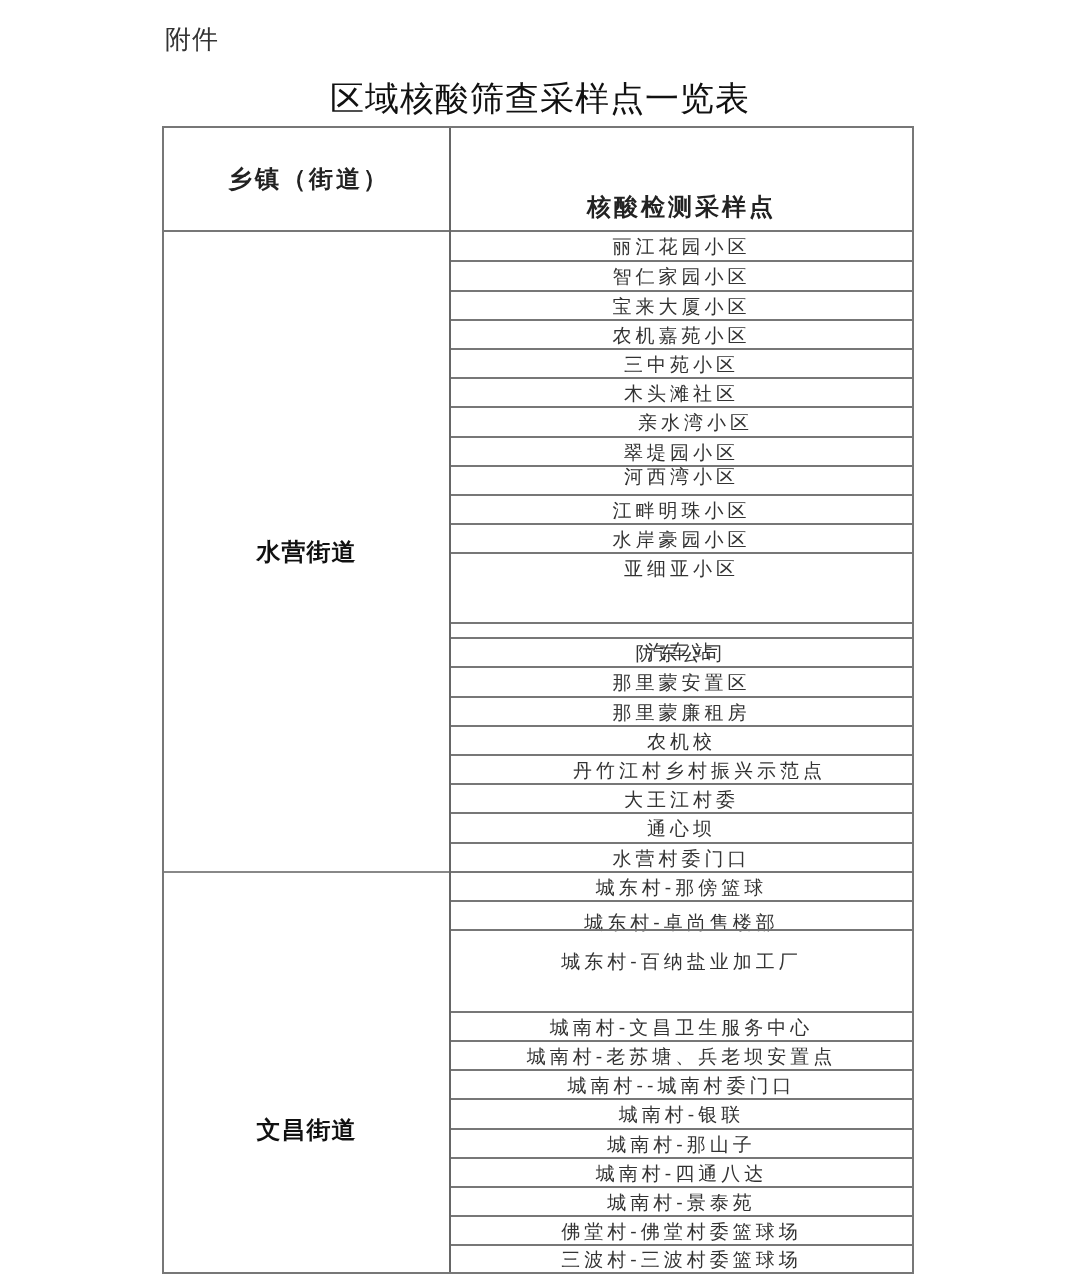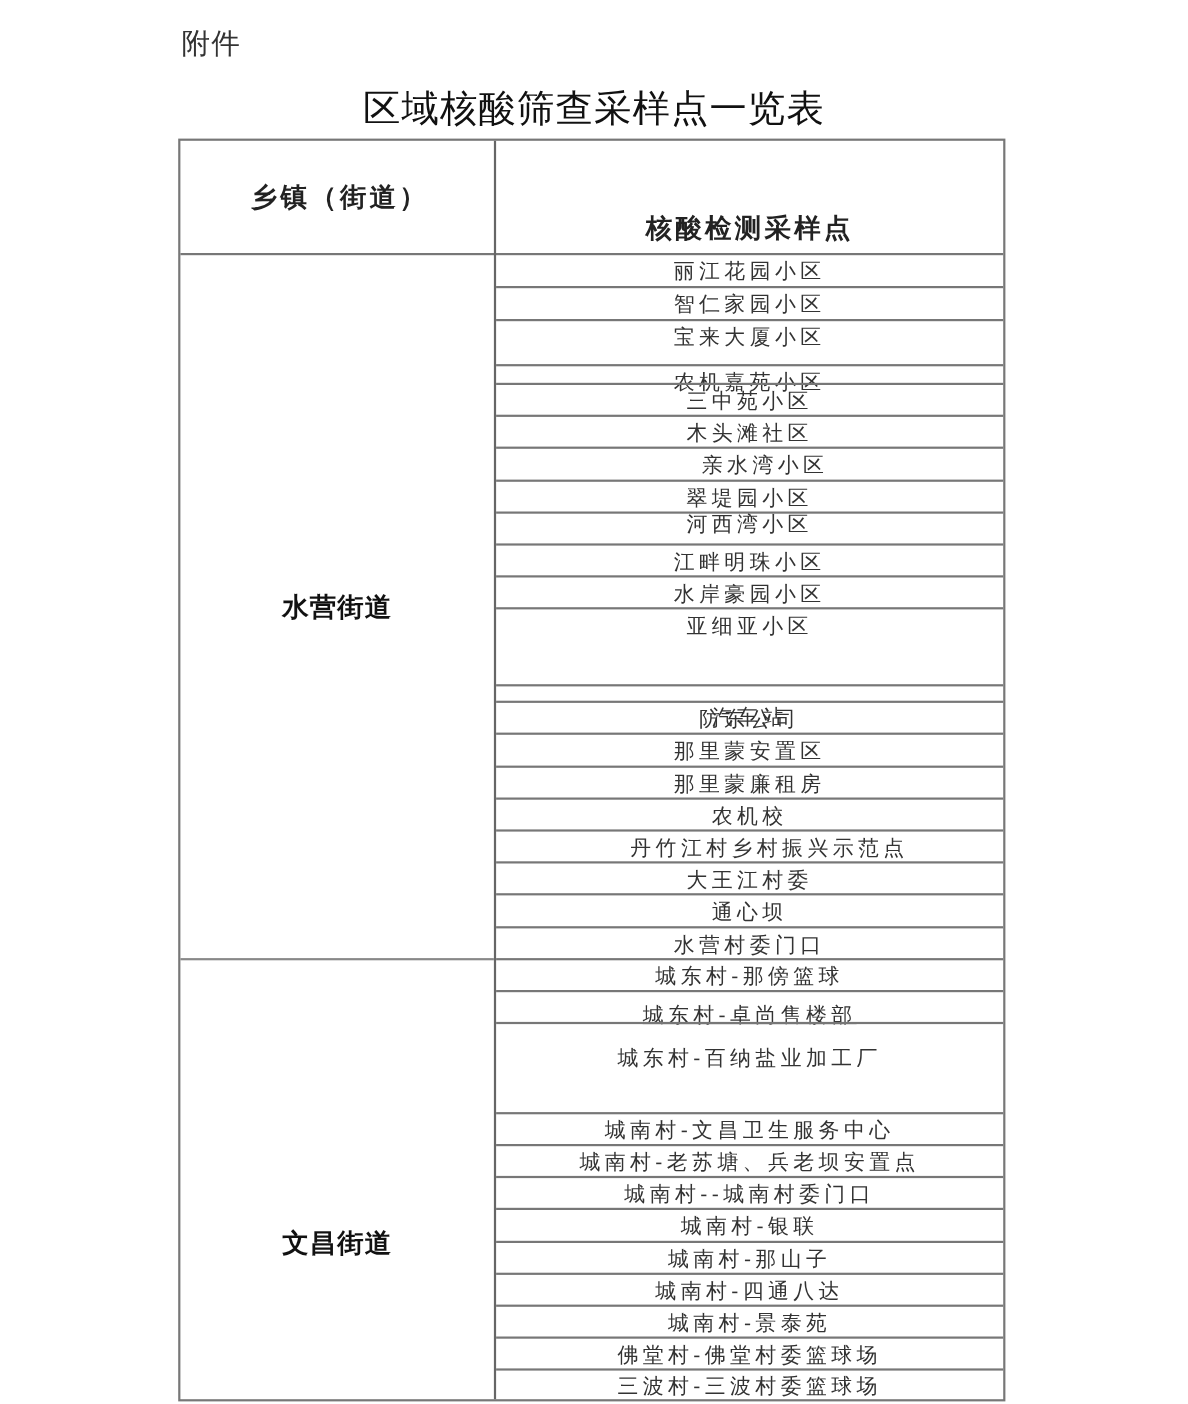--- a/index.html
+++ b/index.html
@@ -123,21 +123,21 @@
   <div class="col-divider"></div>
 
   <div class="group-cell" style="top:104px;height:640px;">水营街道</div>
   <div class="group-divider" style="top:743px;"></div>
 
   <div class="group-cell" style="top:745px;height:270px;align-items:flex-start;padding-top:241px;height:401px;">文昌街道</div>
 
   <div class="site-row" style="top:103px;height:31px;border-top:none;">丽江花园小区</div>
   <div class="site-row" style="top:132px;height:31px;">智仁家园小区</div>
   <div class="site-row" style="top:162px;height:31px;">宝来大厦小区</div>
-  <div class="site-row" style="top:203px;height:31px;">农机嘉苑小区</div>
+  <div class="site-row" style="top:191px;height:31px;">农机嘉苑小区</div>
   <div class="site-row" style="top:220px;height:31px;">三中苑小区</div>
   <div class="site-row" style="top:249px;height:31px;">木头滩社区</div>
   <div class="site-row" style="top:278px;height:31px;padding-left:28px;">亲水湾小区</div>
   <div class="site-row" style="top:308px;height:31px;">翠堤园小区</div>
   <div class="site-row" style="top:337px;height:22px;">河西湾小区</div>
   <div class="site-row" style="top:366px;height:31px;">江畔明珠小区</div>
   <div class="site-row" style="top:395px;height:31px;">水岸豪园小区</div>
   <div class="site-row" style="top:424px;height:32px;">亚细亚小区</div>
   <div class="site-row" style="top:454px;height:57px;margin-top:40px;">汽车站</div>
   <div class="site-row" style="top:509px;height:31px;">防东公司</div>

